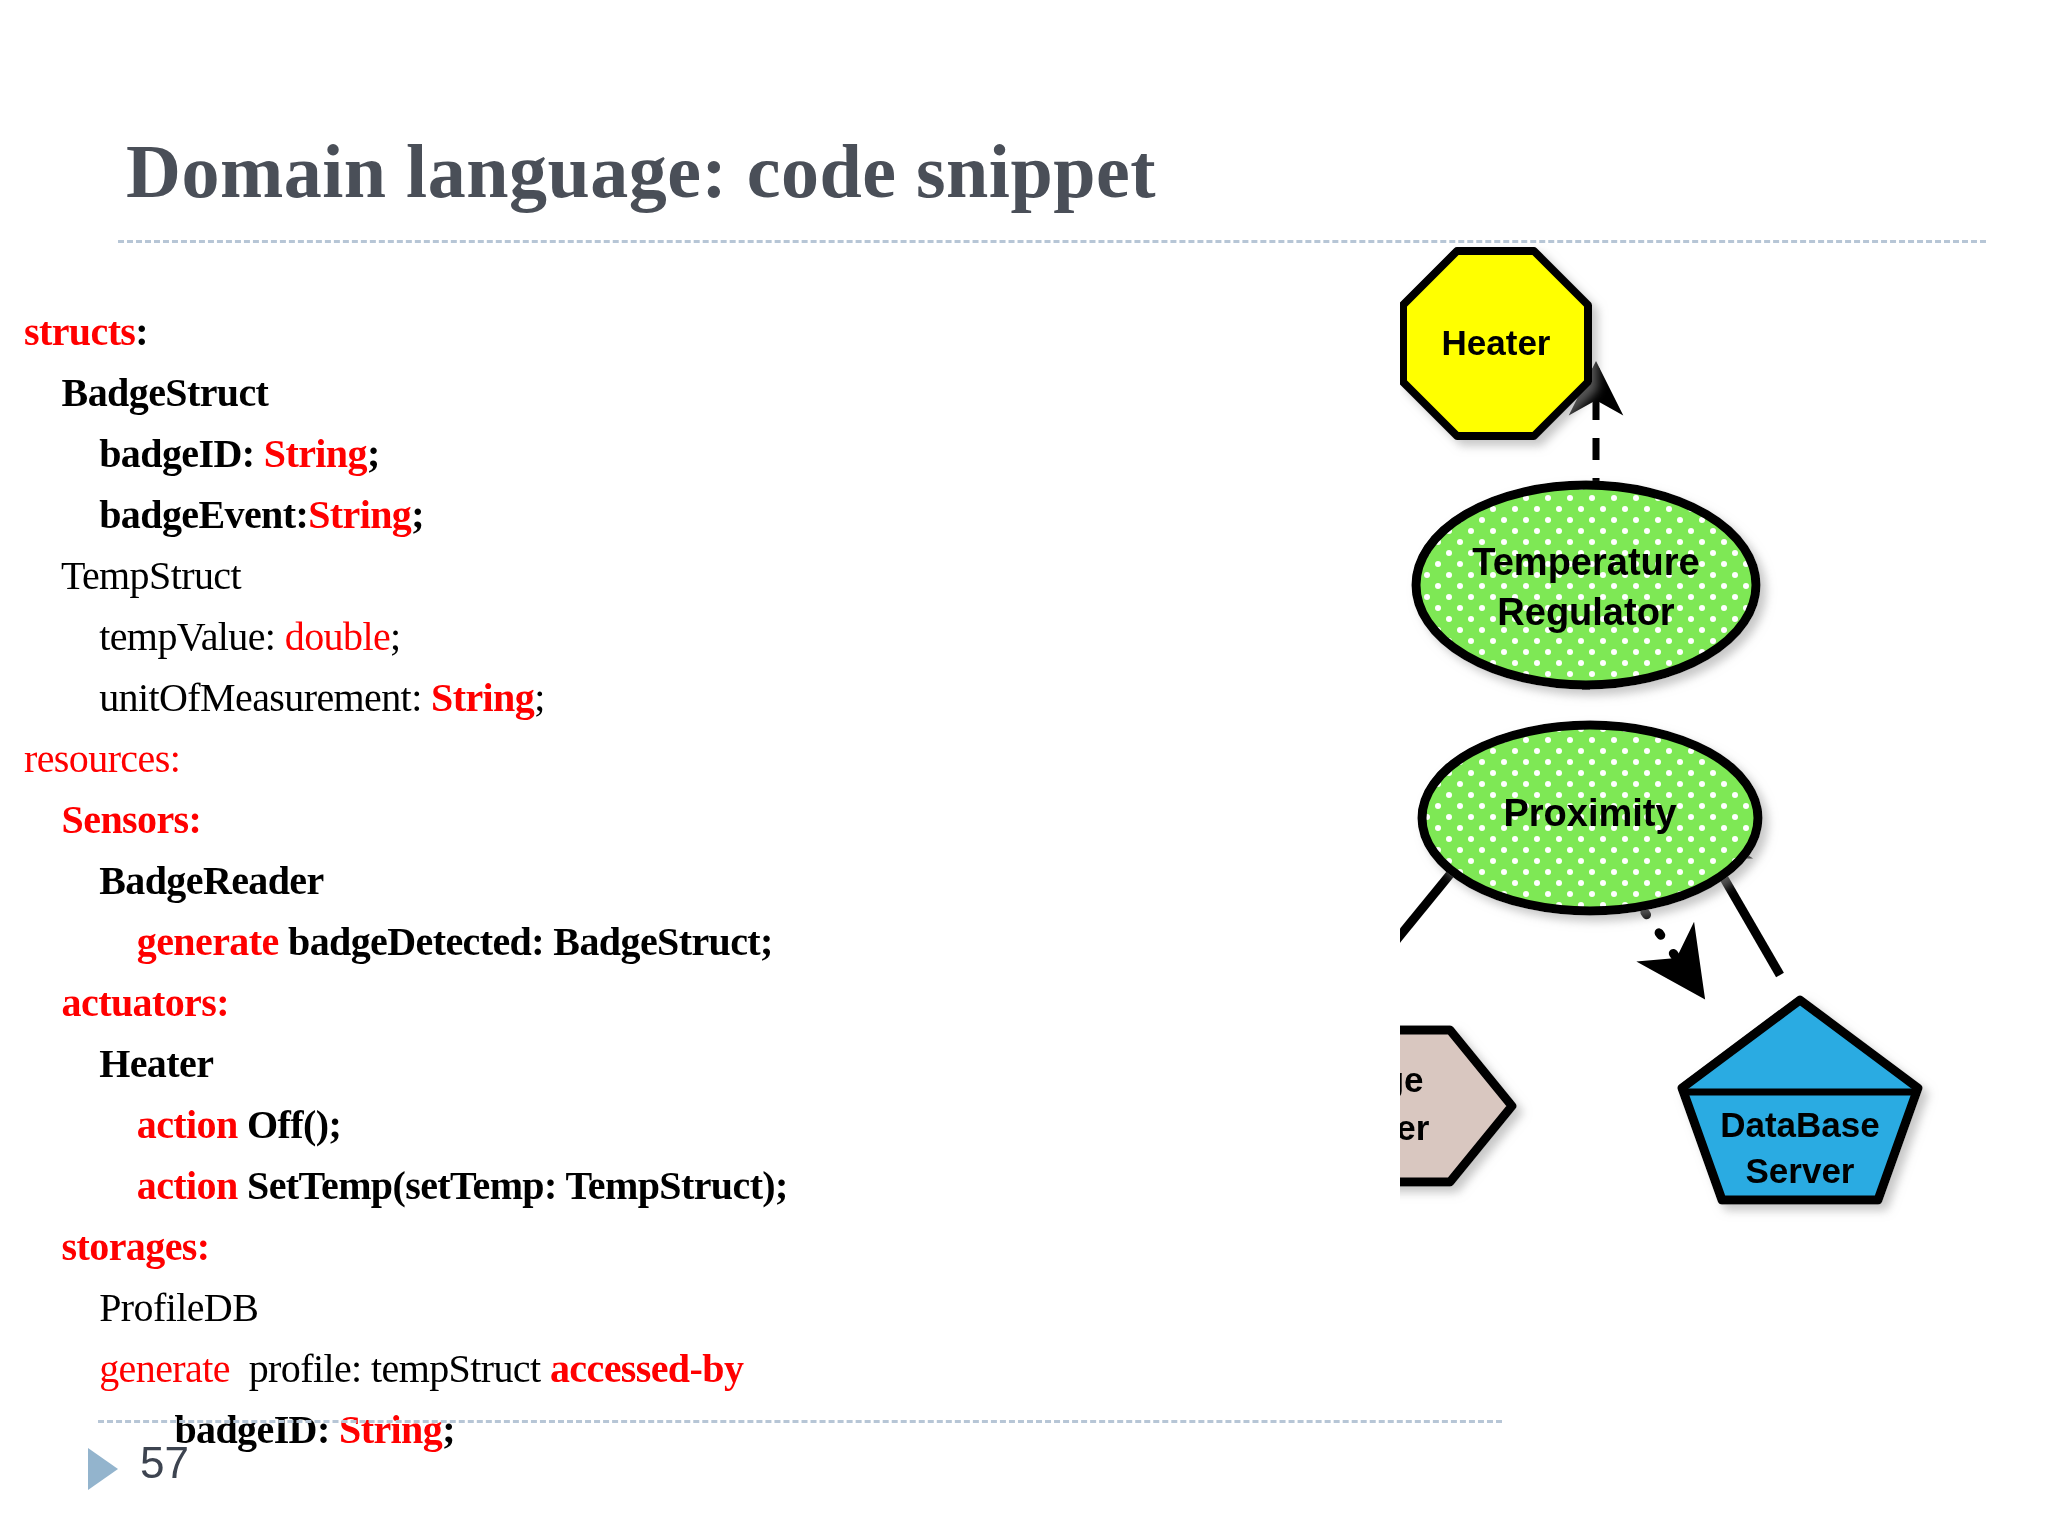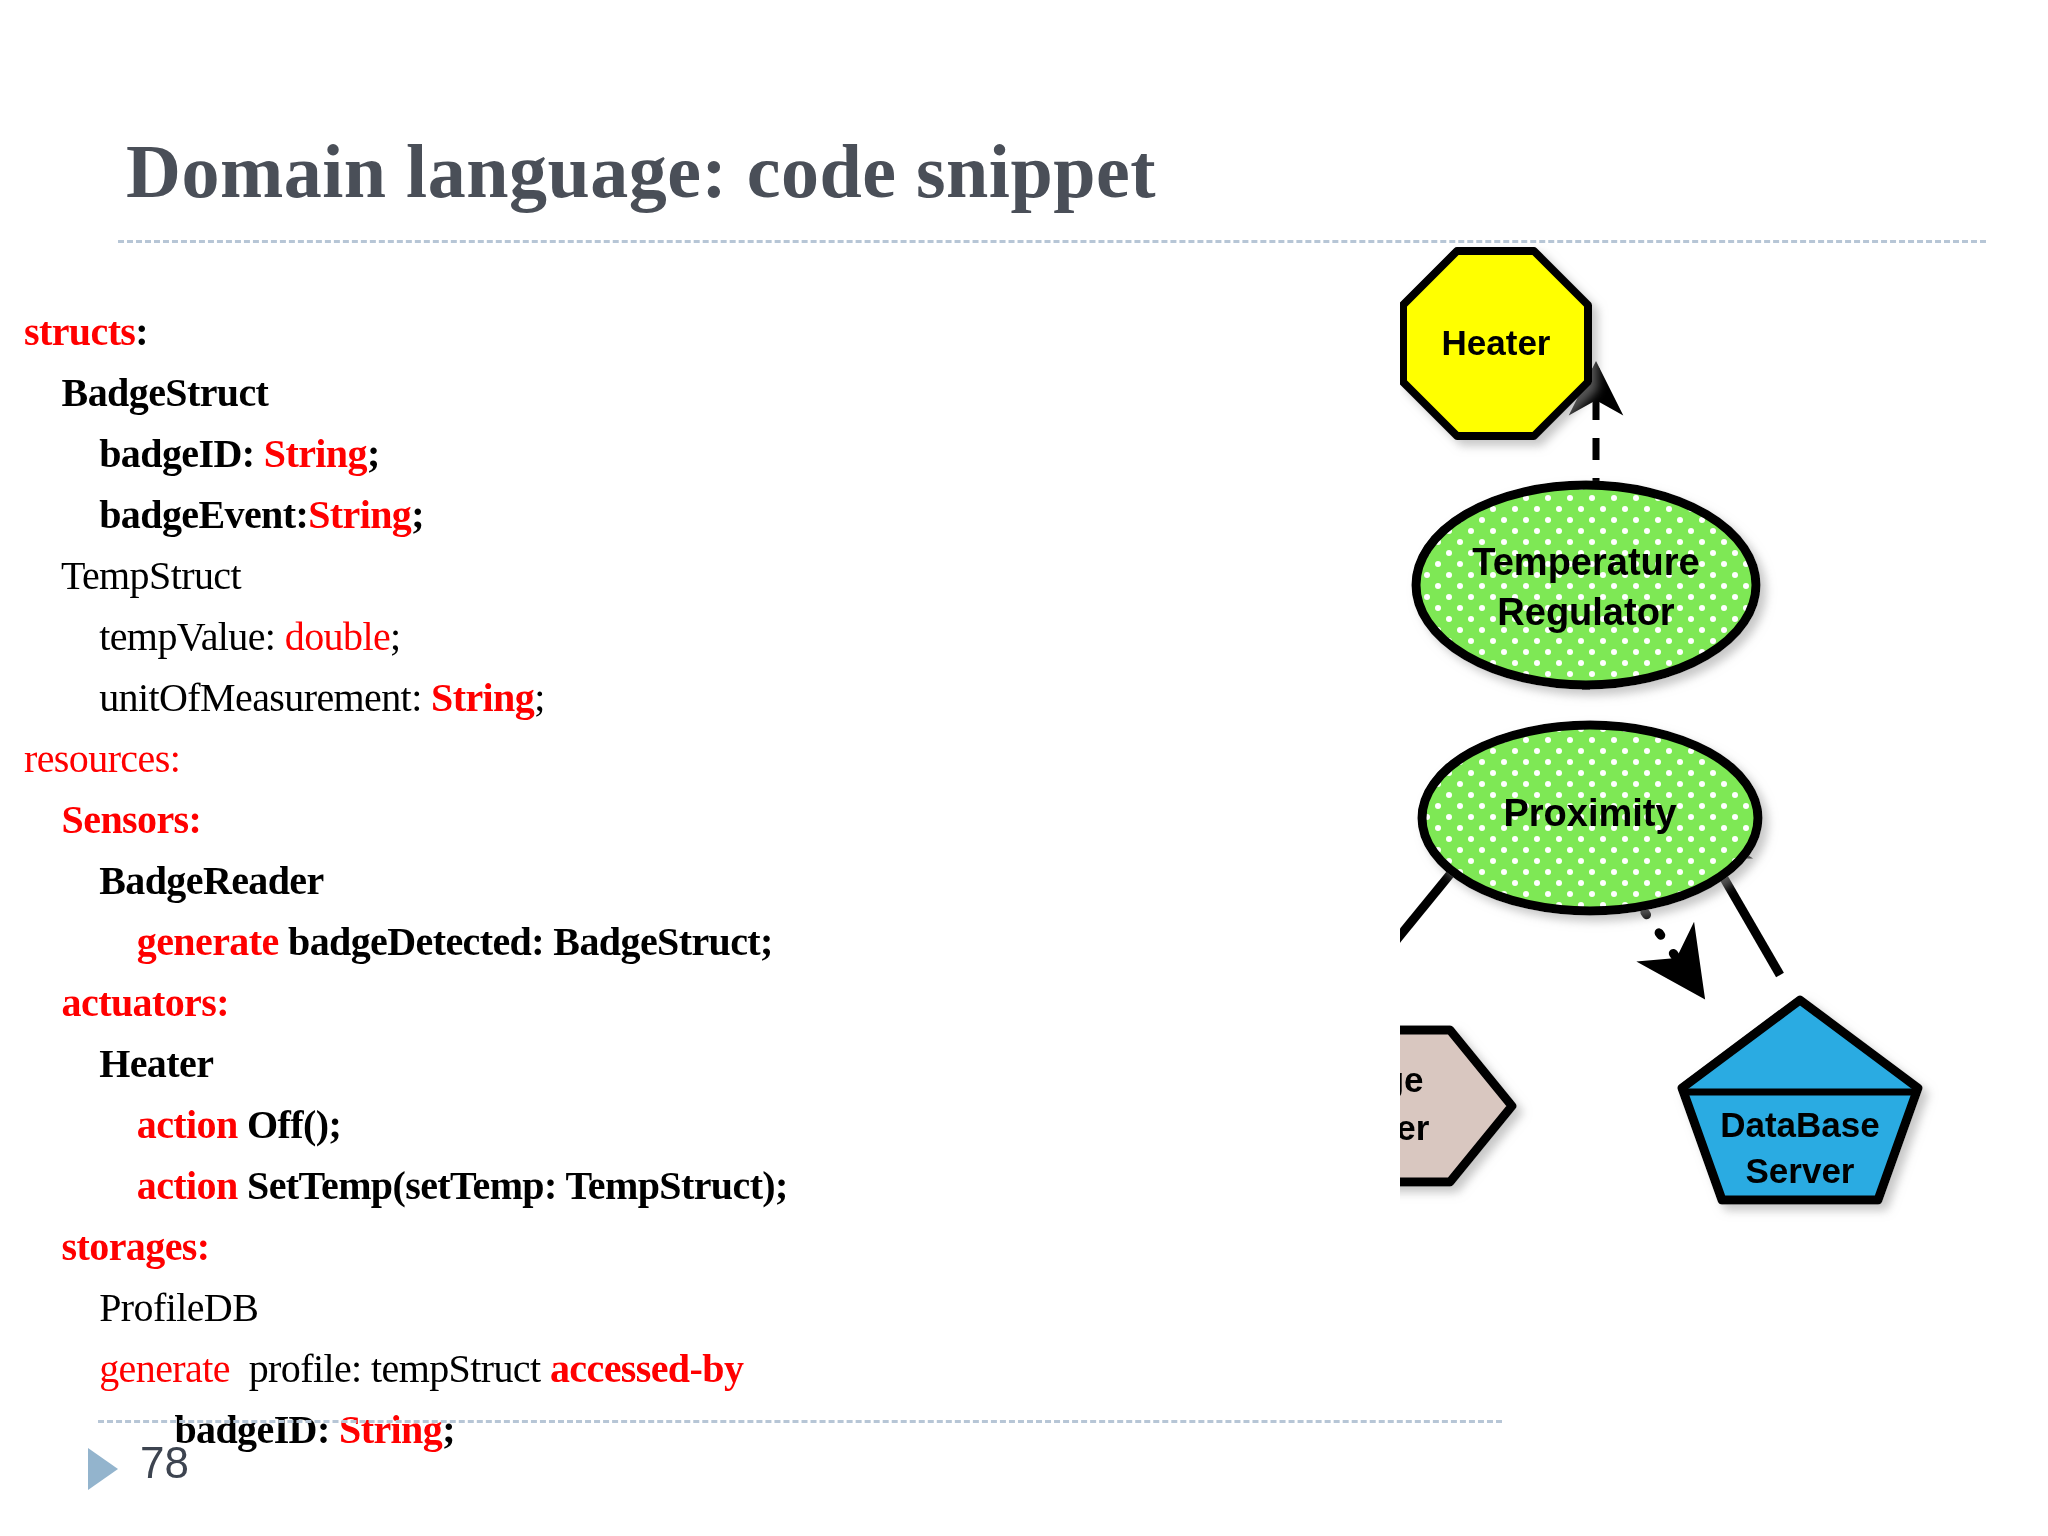--- a/index.html
+++ b/index.html
@@ -100,21 +100,21 @@
 <div id="slide">
 
   <div id="title">Domain language: code snippet</div>
 
   <div id="rule-top" class="rule"></div>
 
   <div id="code"><span class="ln"><span class="kw b">structs</span><span class="b">:</span></span><span class="ln"><span>    </span><span class="b">BadgeStruct</span></span><span class="ln"><span>        </span><span class="b">badgeID: </span><span class="kw b">String</span><span class="b">;</span></span><span class="ln"><span>        </span><span class="b">badgeEvent:</span><span class="kw b">String</span><span class="b">;</span></span><span class="ln"><span>    </span><span>TempStruct</span></span><span class="ln"><span>        </span><span>tempValue: </span><span class="kw">double</span><span>;</span></span><span class="ln"><span>        </span><span>unitOfMeasurement: </span><span class="kw b">String</span><span>;</span></span><span class="ln"><span class="kw">resources:</span></span><span class="ln"><span>    </span><span class="kw b">Sensors:</span></span><span class="ln"><span>        </span><span class="b">BadgeReader</span></span><span class="ln"><span>            </span><span class="kw b">generate</span><span class="b"> badgeDetected: BadgeStruct;</span></span><span class="ln"><span>    </span><span class="kw b">actuators:</span></span><span class="ln"><span>        </span><span class="b">Heater</span></span><span class="ln"><span>            </span><span class="kw b">action</span><span class="b"> Off();</span></span><span class="ln"><span>            </span><span class="kw b">action</span><span class="b"> SetTemp(setTemp: TempStruct);</span></span><span class="ln"><span>    </span><span class="kw b">storages:</span></span><span class="ln"><span>        </span><span>ProfileDB</span></span><span class="ln"><span>        </span><span class="kw">generate</span><span>  profile: tempStruct </span><span class="kw b">accessed-by</span></span><span class="ln"><span>                </span><span class="b">badgeID: </span><span class="kw b">String</span><span class="b">;</span></span></div>
 
   <div id="rule-bottom" class="rule"></div>
   <div id="footer-tri"></div>
-  <div id="page-number">78</div>
+  <div id="page-number">57</div>
 
   <div id="diagram">
     <svg width="648" height="1200" viewBox="0 0 648 1200" xmlns="http://www.w3.org/2000/svg">
       <defs>
         <pattern id="dots" width="22" height="22" patternUnits="userSpaceOnUse">
           <rect width="22" height="22" fill="#7ee854"></rect>
           <circle cx="5" cy="5" r="3" fill="#ffffff"></circle>
           <circle cx="16" cy="16" r="3" fill="#ffffff"></circle>
         </pattern>
         <marker id="arrowSolid" markerWidth="9" markerHeight="9" refX="7.2" refY="4.5" orient="auto" markerUnits="strokeWidth">

